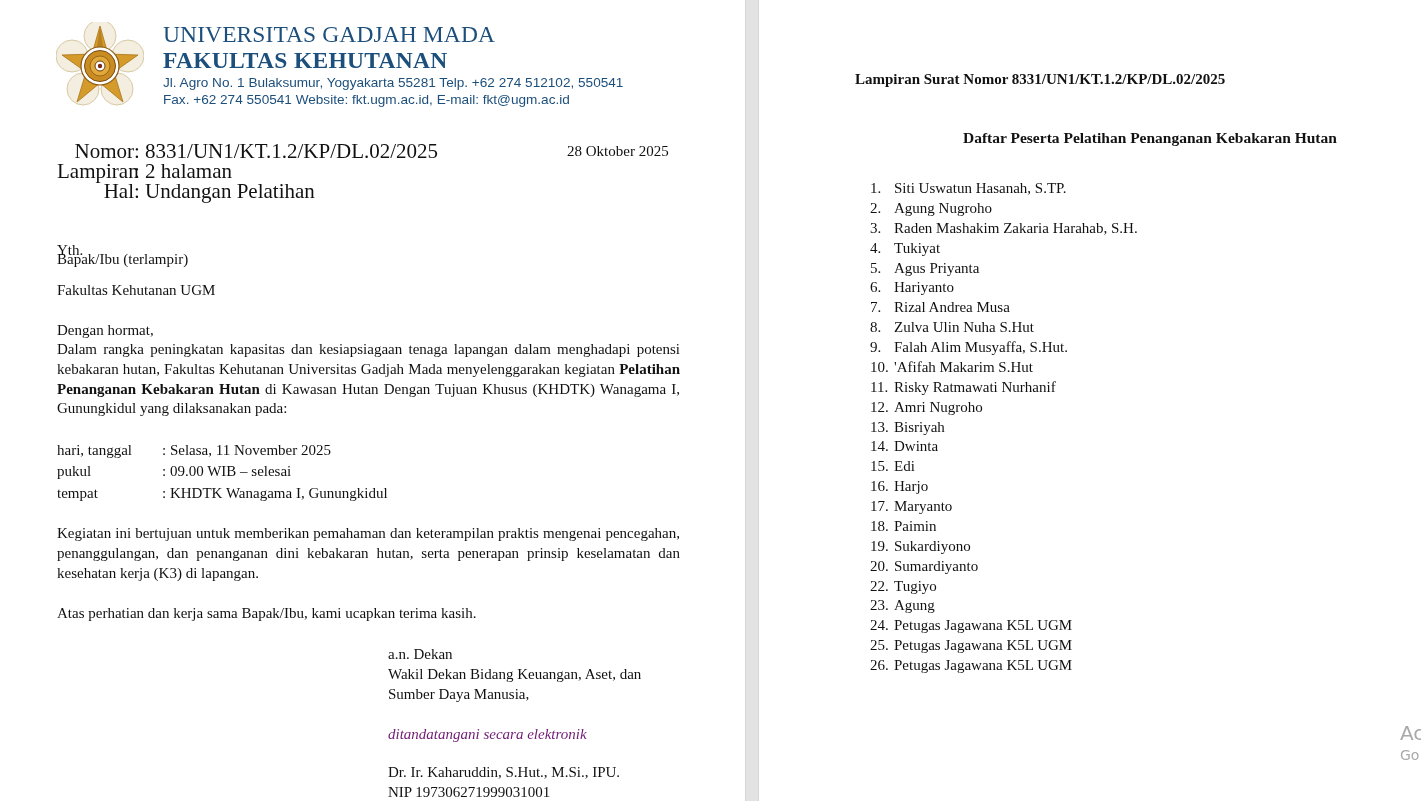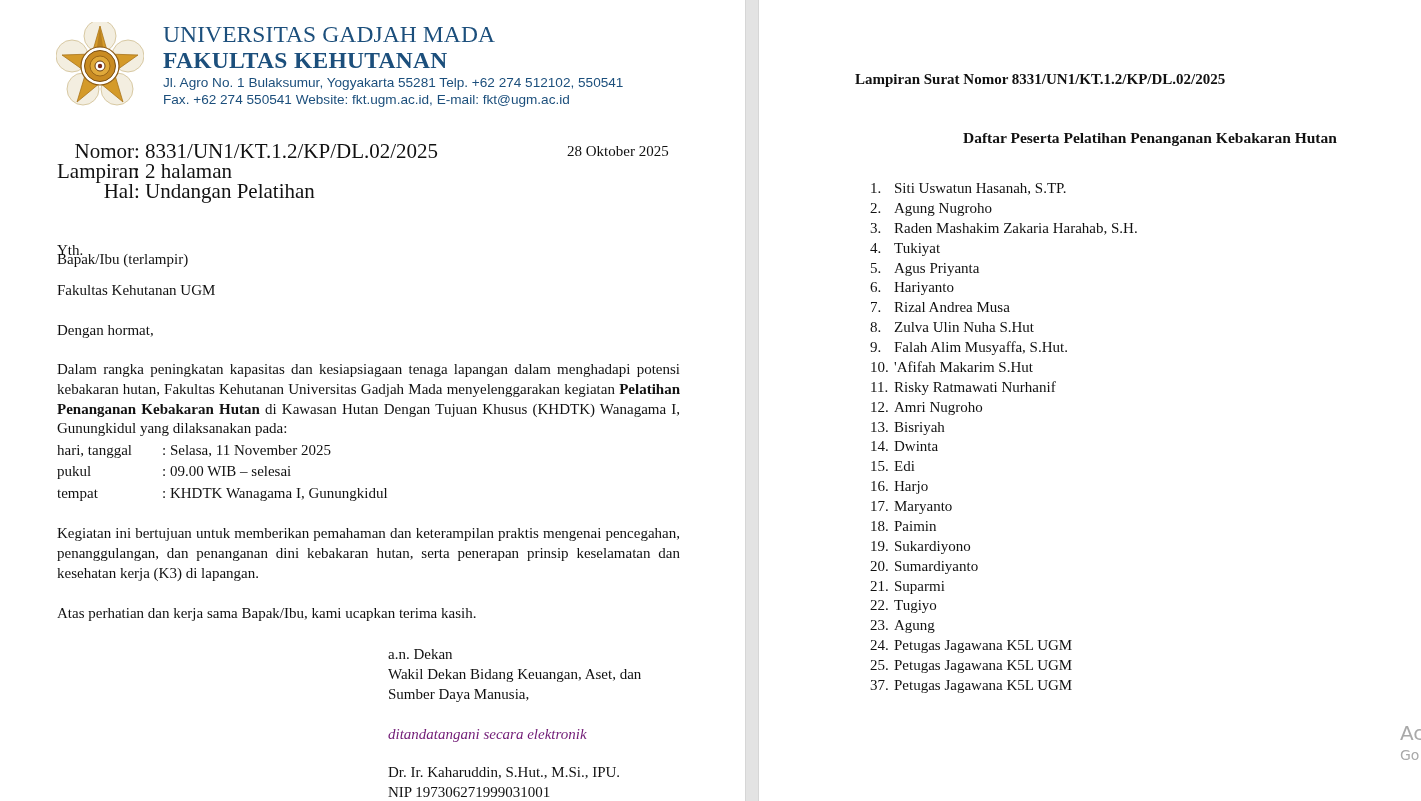--- a/index.html
+++ b/index.html
@@ -86,21 +86,21 @@
   <div class="meta-row" style="top:181px">
     <span class="lbl">Hal</span><span>: Undangan Pelatihan</span>
   </div>
   <div class="date">28 Oktober 2025</div>
 
   <div class="txt" style="left:46px; top:240px">Yth.</div>
   <div class="txt" style="left:46px; top:249px">Bapak/Ibu (terlampir)</div>
   <div class="txt" style="left:46px; top:280px">Fakultas Kehutanan UGM</div>
 
   <div class="txt" style="left:46px; top:320px">Dengan hormat,</div>
-  <div class="para" style="top:360px"><span>Dalam rangka peningkatan kapasitas dan kesiapsiagaan tenaga lapangan dalam menghadapi potensi kebakaran hutan, Fakultas Kehutanan Universitas Gadjah Mada menyelenggarakan kegiatan </span><b>Pelatihan Penanganan Kebakaran Hutan</b><span> di Kawasan Hutan Dengan Tujuan Khusus (KHDTK) Wanagama I, Gunungkidul yang dilaksanakan pada:</span></div>
+  <div class="para" style="top:340px"><span>Dalam rangka peningkatan kapasitas dan kesiapsiagaan tenaga lapangan dalam menghadapi potensi kebakaran hutan, Fakultas Kehutanan Universitas Gadjah Mada menyelenggarakan kegiatan </span><b>Pelatihan Penanganan Kebakaran Hutan</b><span> di Kawasan Hutan Dengan Tujuan Khusus (KHDTK) Wanagama I, Gunungkidul yang dilaksanakan pada:</span></div>
 
   <div class="det-row" style="top:440px">
     <span class="lbl">hari, tanggal</span><span>: Selasa, 11 November 2025</span>
   </div>
   <div class="det-row" style="top:461px">
     <span class="lbl">pukul</span><span>: 09.00 WIB – selesai</span>
   </div>
   <div class="det-row" style="top:483px">
     <span class="lbl">tempat</span><span>: KHDTK Wanagama I, Gunungkidul</span>
   </div>
@@ -135,25 +135,24 @@
       <li><span class="num">11.</span><span>Risky Ratmawati Nurhanif</span></li>
       <li><span class="num">12.</span><span>Amri Nugroho</span></li>
       <li><span class="num">13.</span><span>Bisriyah</span></li>
       <li><span class="num">14.</span><span>Dwinta</span></li>
       <li><span class="num">15.</span><span>Edi</span></li>
       <li><span class="num">16.</span><span>Harjo</span></li>
       <li><span class="num">17.</span><span>Maryanto</span></li>
       <li><span class="num">18.</span><span>Paimin</span></li>
       <li><span class="num">19.</span><span>Sukardiyono</span></li>
       <li><span class="num">20.</span><span>Sumardiyanto</span></li>
-      <li><span class="num">21.</span><span>Suparmi</span></li>
       <li><span class="num">22.</span><span>Tugiyo</span></li>
       <li><span class="num">23.</span><span>Agung</span></li>
       <li><span class="num">24.</span><span>Petugas Jagawana K5L UGM</span></li>
       <li><span class="num">25.</span><span>Petugas Jagawana K5L UGM</span></li>
-      <li><span class="num">37.</span><span>Petugas Jagawana K5L UGM</span></li>
+      <li><span class="num">26.</span><span>Petugas Jagawana K5L UGM</span></li>
     </ul>
 </div>
 
 <div class="activate">
   <div class="a1">Ac</div>
   <div class="a2">Go</div>
 </div>
 
 </body></html>

